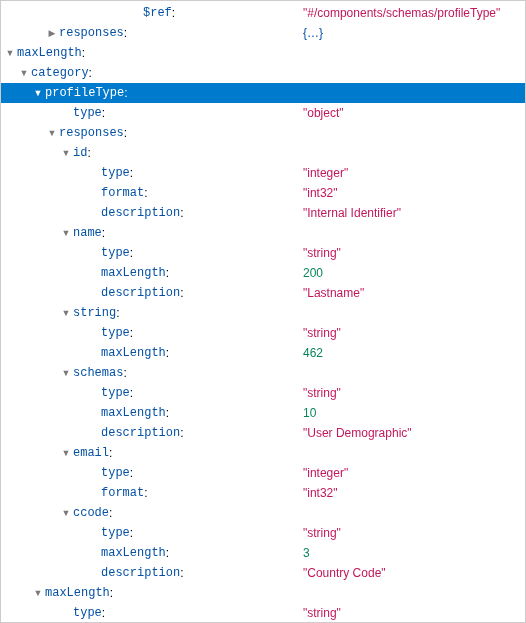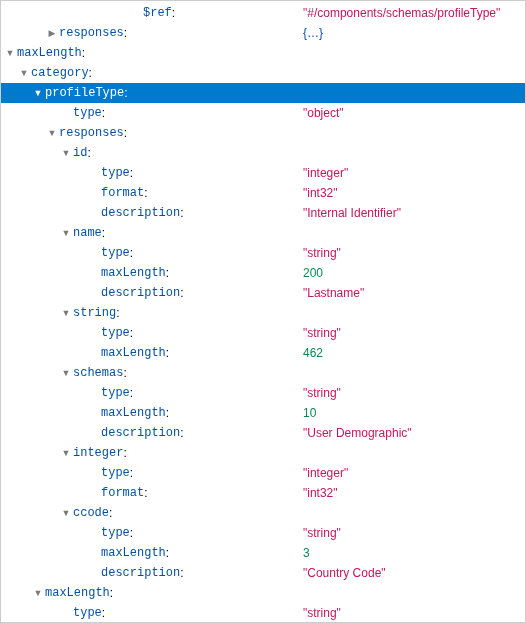--- a/index.html
+++ b/index.html
@@ -190,21 +190,21 @@
     <div class="row" style="position: relative;">
       <span class="indent" style="width: 88px;"></span>
       <span class="triangle none">▶</span>
       <span class="key">description</span>
       <span class="colon">:</span>
       <span class="val string">"User Demographic"</span>
     </div>
     <div class="row" style="position: relative;">
       <span class="indent" style="width: 60px;"></span>
       <span class="triangle ">▼</span>
-      <span class="key">integer</span>
+      <span class="key">email</span>
       <span class="colon">:</span>
     </div>
     <div class="row" style="position: relative;">
       <span class="indent" style="width: 88px;"></span>
       <span class="triangle none">▶</span>
       <span class="key">type</span>
       <span class="colon">:</span>
       <span class="val string">"integer"</span>
     </div>
     <div class="row" style="position: relative;">

